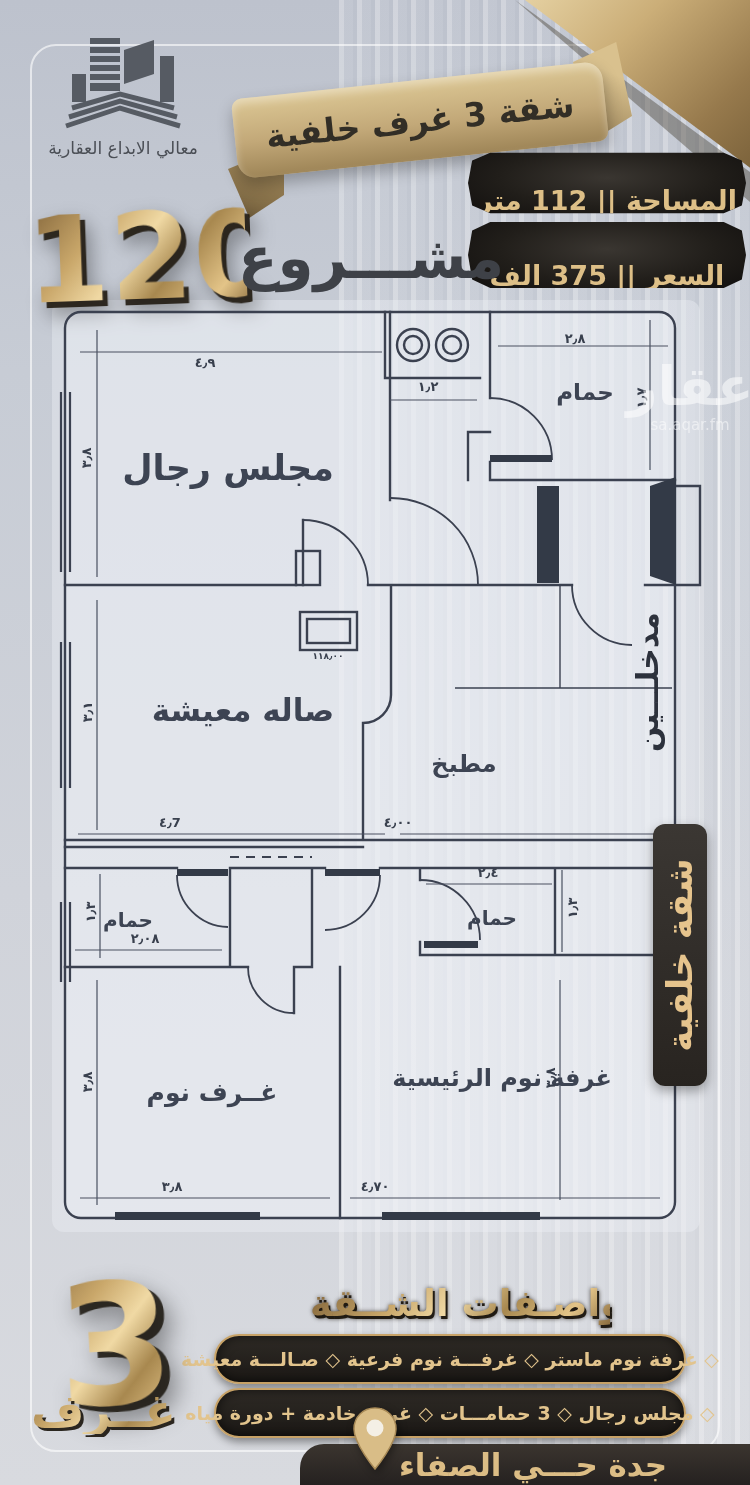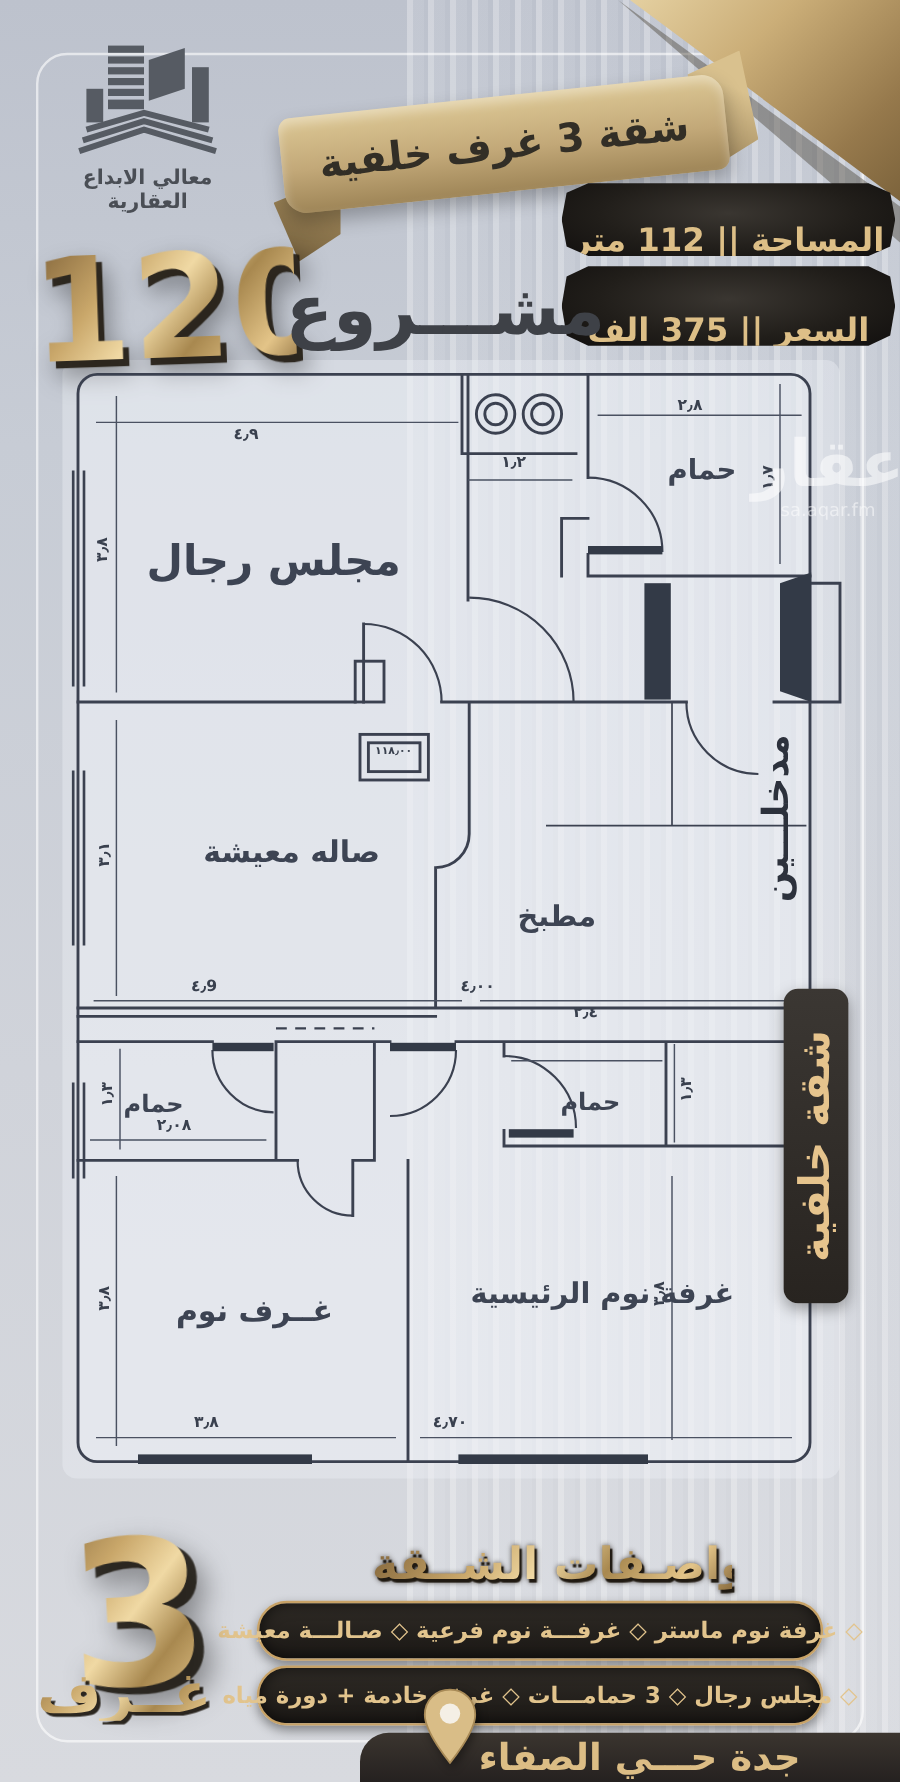--- a/index.html
+++ b/index.html
@@ -23,21 +23,21 @@
     background:rgba(238,241,247,.38);border-radius:12px;}
   
   .fold-shadow{right:0;top:0;width:250px;height:215px;
     clip-path:polygon(6% 0,100% 80%,100% 94%);
     background:rgba(55,48,32,.38);}
   .fold-gold{right:0;top:0;width:250px;height:215px;
     clip-path:polygon(10% 0,100% 0,100% 78%);
     background:linear-gradient(135deg,#e9d6a8 0%,#cbae78 35%,#96794c 70%,#6f5833 100%);}
   
   .logo{left:48px;top:32px;width:150px;text-align:center;}
-  .logo-name{font-size:17px;font-weight:bold;color:#4a4e55;margin-top:2px;}
+  .logo-name{font-size:17px;font-weight:normal;color:#4a4e55;margin-top:2px;}
   
   .ribbon{left:226px;top:50px;width:404px;height:165px;}
   .ribbon-band{position:absolute;left:8px;top:30px;width:372px;height:80px;
     transform:rotate(-6deg);
     background:linear-gradient(180deg,#dcc794 0%,#c2a878 55%,#9e8557 100%);
     border-radius:10px 18px 10px 18px;
     box-shadow:0 8px 16px rgba(0,0,0,.28), inset 0 5px 9px rgba(255,255,255,.35);
     display:flex;align-items:center;justify-content:center;}
   .ribbon-band span{font-size:33px;font-weight:bold;color:#322e26;white-space:nowrap;}
   .ribbon-tail-l{position:absolute;left:2px;top:96px;width:56px;height:72px;
@@ -231,44 +231,44 @@
     <rect x="424" y="941" width="54" height="7"></rect>
     <rect x="537" y="486" width="22" height="97"></rect>
     <polygon points="650,486 676,477 676,585 650,576"></polygon>
     <rect x="115" y="1212" width="145" height="8"></rect>
     <rect x="382" y="1212" width="158" height="8"></rect>
   </g>
 </svg>
 
 <div class="room" style="left:228px;top:468px;font-size:35px">مجلس رجال</div>
 <div class="room" style="left:585px;top:392px;font-size:23px">حمام</div>
-<div class="room" style="left:243px;top:710px;font-size:25px">صاله معيشة</div>
+<div class="room" style="left:243px;top:710px;font-size:31px">صاله معيشة</div>
 <div class="room" style="left:464px;top:764px;font-size:24px">مطبخ</div>
 <div class="room" style="left:128px;top:920px;font-size:20px">حمام</div>
 <div class="room" style="left:492px;top:918px;font-size:20px">حمام</div>
 <div class="room" style="left:212px;top:1092px;font-size:25px">غــرف نوم</div>
 <div class="room" style="left:502px;top:1078px;font-size:24px">غرفة نوم الرئيسية</div>
 
 <div class="dim" style="left:205px;top:362px">٤٫٩</div>
 <div class="dim dimv" style="left:86px;top:458px">٣٫٨</div>
 <div class="dim" style="left:428px;top:386px">١٫٢</div>
 <div class="dim" style="left:575px;top:338px">٢٫٨</div>
 <div class="dim dimv" style="left:641px;top:398px">١٫٧</div>
 <div class="dim dimv" style="left:87px;top:712px">٣٫١</div>
-<div class="dim" style="left:170px;top:822px">٤٫9</div>
+<div class="dim" style="left:170px;top:822px">٤٫7</div>
 <div class="dim" style="left:398px;top:822px">٤٫٠٠</div>
 <div class="dim dimv" style="left:90px;top:912px">١٫٣</div>
 <div class="dim" style="left:145px;top:938px">٢٫٠٨</div>
-<div class="dim" style="left:488px;top:844px">٢٫٤</div>
+<div class="dim" style="left:488px;top:872px">٢٫٤</div>
 <div class="dim dimv" style="left:572px;top:908px">١٫٣</div>
 <div class="dim dimv" style="left:87px;top:1082px">٣٫٨</div>
 <div class="dim dimv" style="left:550px;top:1078px">٣٫٨</div>
 <div class="dim" style="left:172px;top:1186px">٣٫٨</div>
 <div class="dim" style="left:375px;top:1186px">٤٫٧٠</div>
-<div class="dim panel-num" style="left:328px;top:626px">١١٨٫٠٠</div>
+<div class="dim panel-num" style="left:328px;top:656px">١١٨٫٠٠</div>
 
 <div class="abs wm">
   <div class="wm-ar">عقار</div>
   <div class="wm-dom">sa.aqar.fm</div>
 </div>
 
 <div class="abs entr">
   <span>مدخلـــين</span>
 </div>
 <div class="abs vbadge">

